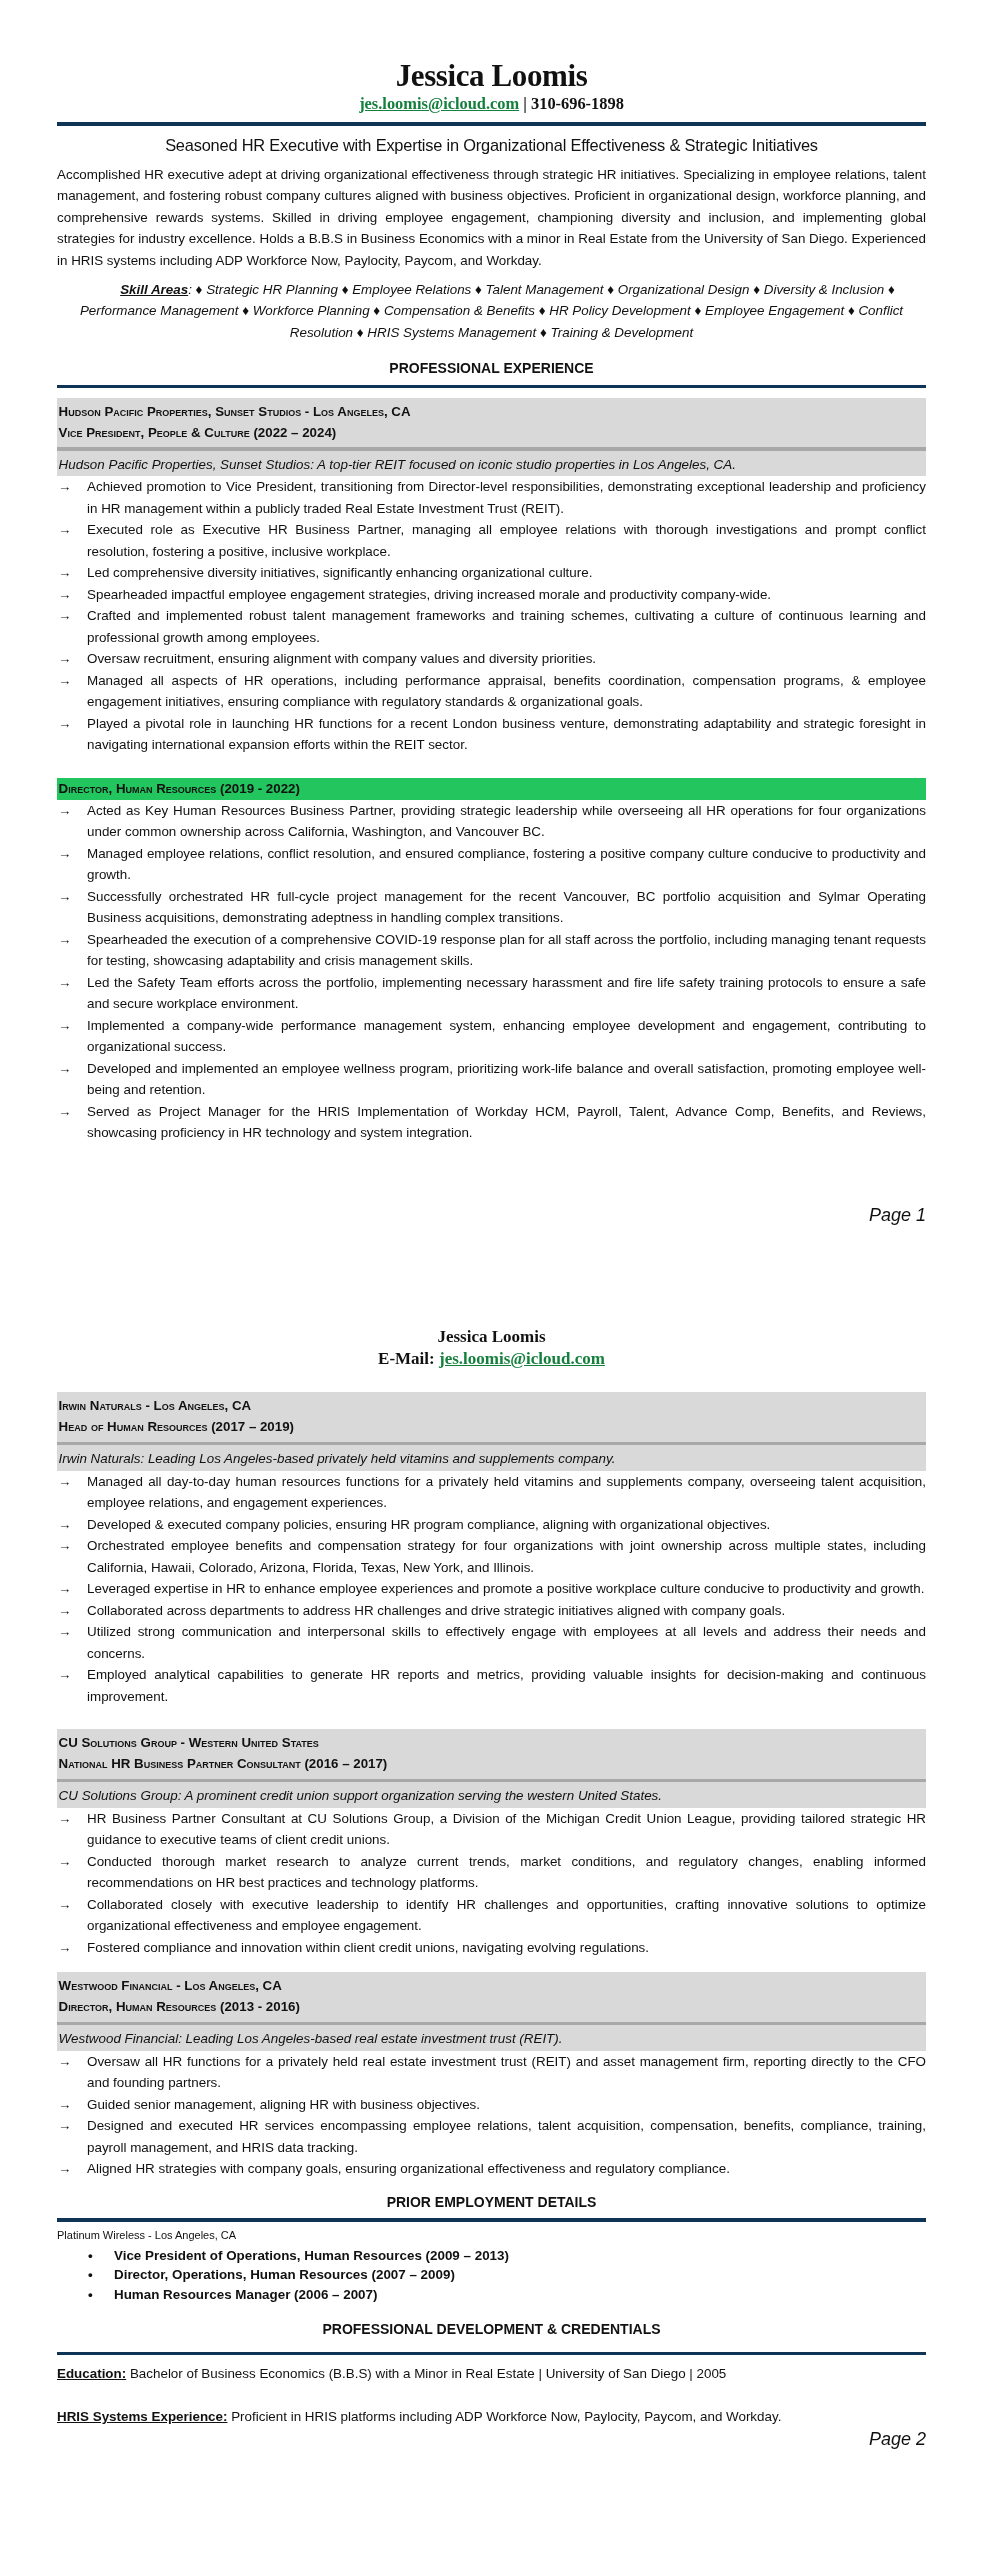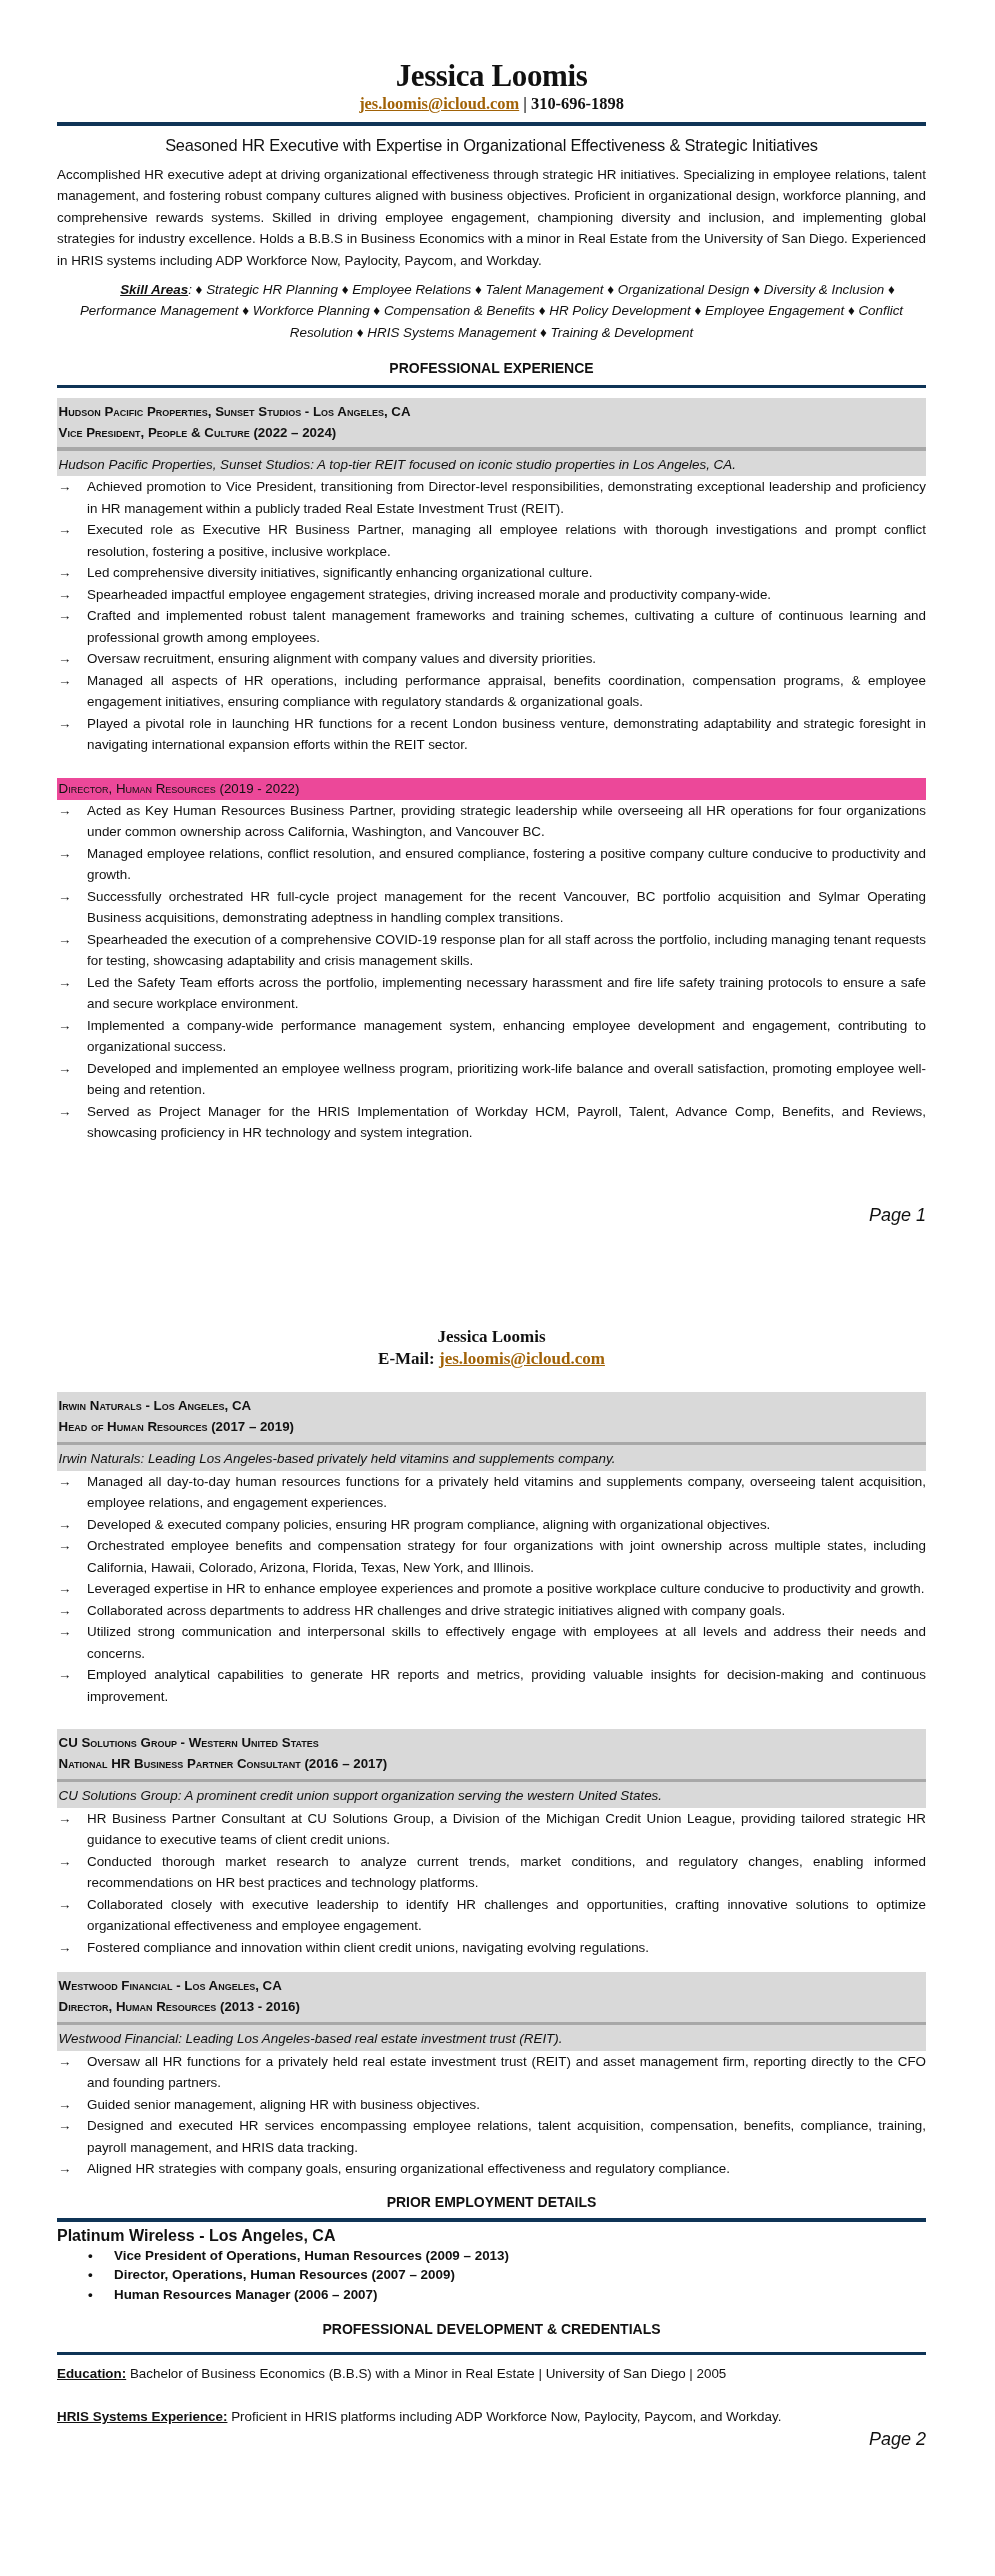--- a/index.html
+++ b/index.html
@@ -1,37 +1,37 @@
 <!DOCTYPE html>
 <html style="font-size:12.5px"><head>
 <meta charset="utf-8">
 <style>
   html, body { margin: 0; padding: 0; background: #ffffff; }
   body { width: 996px; height: 2576px; position: relative; color: #111; font-family: "Liberation Sans", sans-serif; overflow: hidden; }
   .content { position: absolute; left: 57px; width: 869px; }
   .name-main { text-align: center; font-family: "Liberation Serif", serif; font-weight: bold; font-size: 31px; line-height: 36px; letter-spacing: -0.4px; }
   .contact-main { text-align: center; font-family: "Liberation Serif", serif; font-weight: bold; font-size: 16.4px; line-height: 20.3px; }
-  .contact-main a, .email2 a { color: #a16207; text-decoration: underline; }
+  .contact-main a, .email2 a { color: #15803d; text-decoration: underline; }
   .rule { height: 3.9px; background: #0f3456; }
   .headline { text-align: center; font-weight: normal; font-size: 16.4px; line-height: 22px; letter-spacing: -0.2px; }
   .summary { font-size: 13.4px; line-height: 21.5px; text-align: justify; }
   .skills { text-align: center; font-style: italic; font-size: 13.4px; line-height: 21.5px; }
   .skills .lbl { font-weight: bold; text-decoration: underline; margin-left: 32px; }
   .sec-title { text-align: center; font-weight: bold; font-size: 14px; line-height: 17px; }
   .job-head { background: #d9d9d9; padding: 3.1px 1.6px 1.6px 1.6px; font-weight: bold; font-size: 13.3px; line-height: 21px; font-variant: small-caps; }
   .job-head .divider { height: 3.1px; background: #a8a8a8; margin: 4.7px -1.6px 3.1px -1.6px; }
   .job-head .desc { font-weight: normal; font-style: italic; font-variant: normal; font-size: 13.4px; line-height: 21px; }
-  .role-head { background: #ec4899; padding: 0.8px 1.6px; font-weight: normal; font-size: 13.3px; line-height: 20.3px; font-variant: small-caps; }
+  .role-head { background: #22c55e; padding: 0.8px 1.6px; font-weight: bold; font-size: 13.3px; line-height: 20.3px; font-variant: small-caps; }
   ul.arrows { list-style: none; margin: 0; padding: 0; }
   ul.arrows li { position: relative; padding-left: 30px; font-size: 13.4px; line-height: 21.5px; text-align: justify; }
   ul.arrows li .arr { position: absolute; left: 0; top: 0; width: 15.6px; text-align: center; }
   .pagenum { text-align: right; font-style: italic; font-size: 18px; line-height: 19px; }
   .name2 { text-align: center; font-family: "Liberation Serif", serif; font-weight: bold; font-size: 17px; line-height: 22px; }
   .email2 { text-align: center; font-family: "Liberation Serif", serif; font-weight: bold; font-size: 17px; line-height: 22px; }
-  .prior-co { font-weight: bold; font-size: 16px; line-height: 19.5px; }
+  .prior-co { font-weight: normal; font-size: 11px; line-height: 19.5px; }
   ul.dots { margin: 0; padding: 0; list-style: none; }
   ul.dots li { position: relative; padding-left: 57px; font-weight: bold; font-size: 13.4px; line-height: 19.5px; }
   ul.dots li .dot { position: absolute; left: 31px; top: 0; }
   .cred { font-size: 13.4px; line-height: 21.5px; }
   .cred .lbl { font-weight: bold; text-decoration: underline; }
 </style>
 </head>
 <body>
 
 <div class="content" style="top:58px;">

